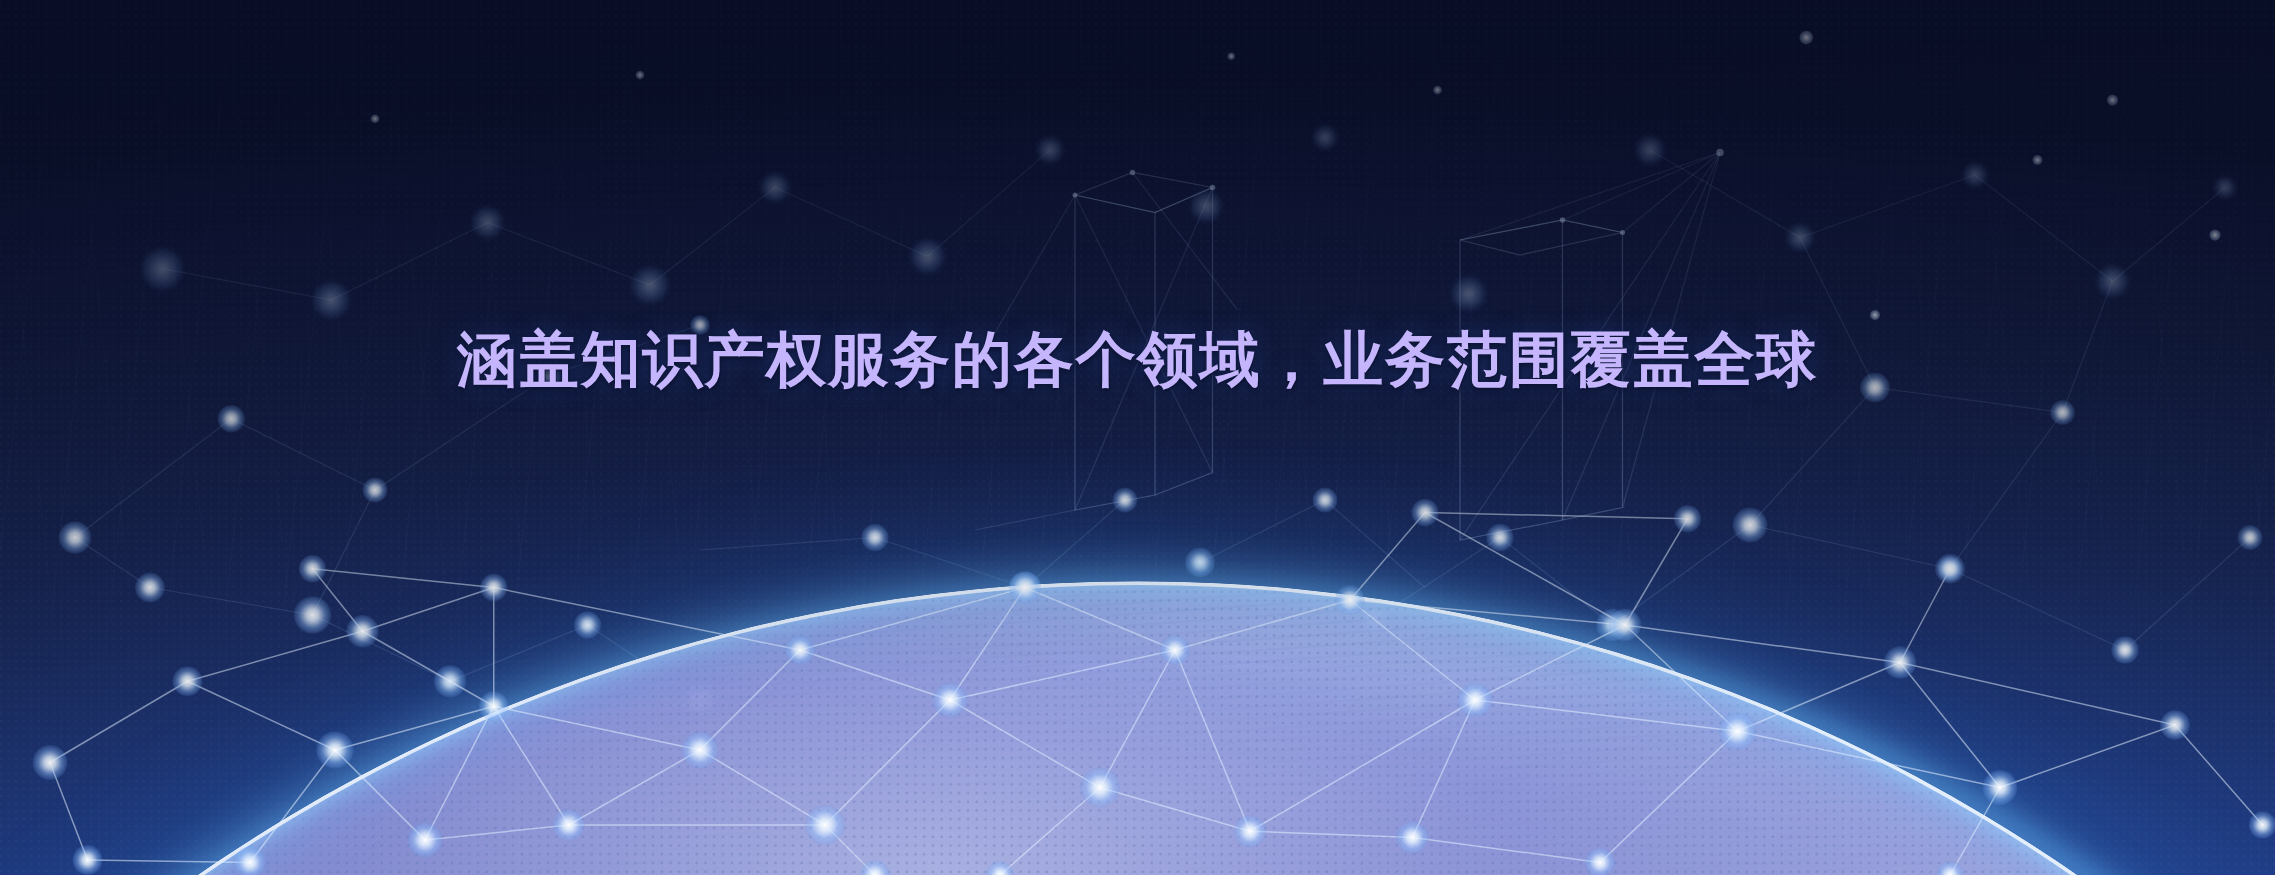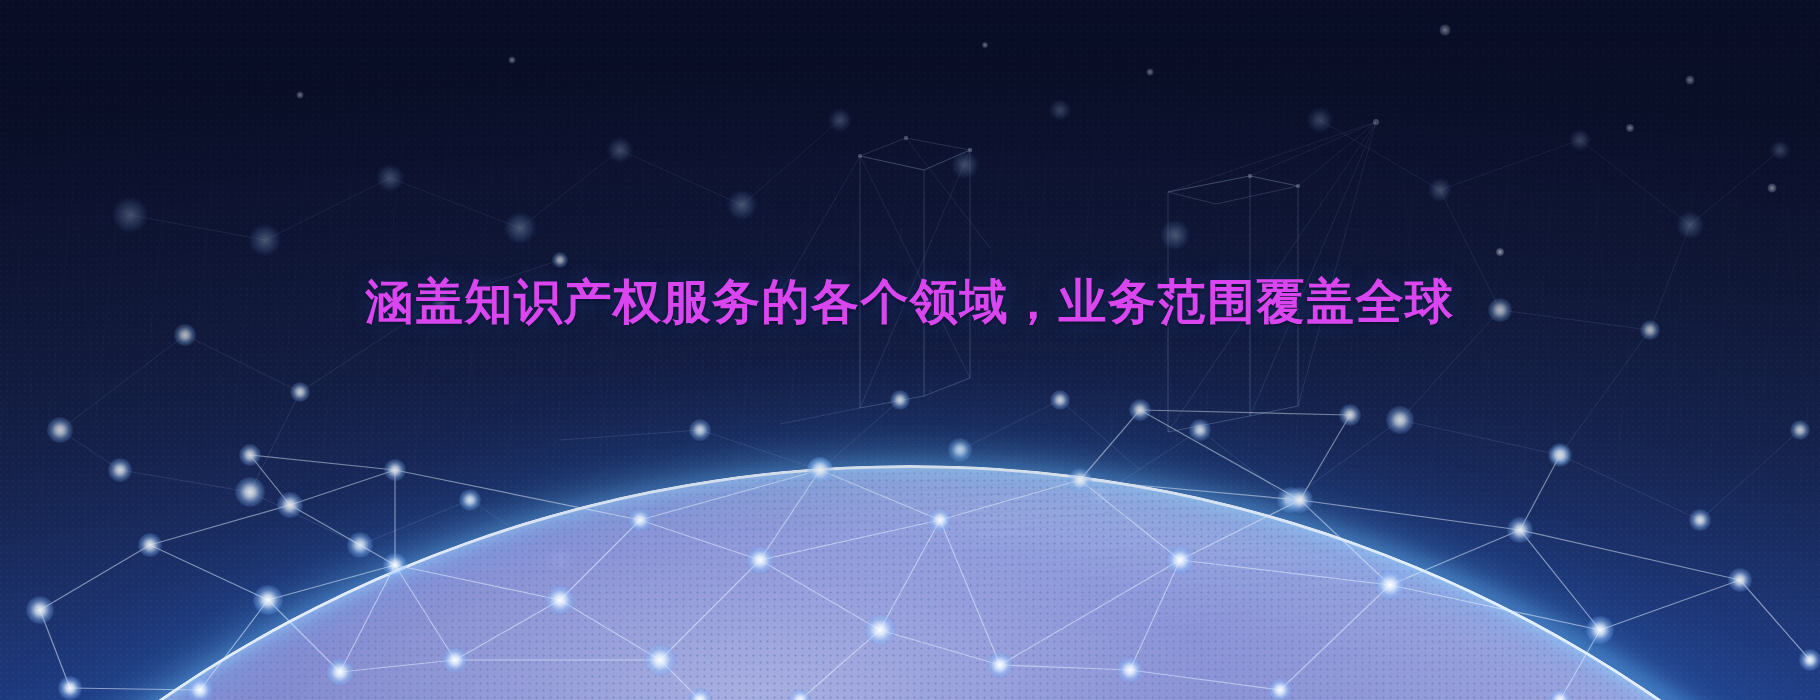--- a/index.html
+++ b/index.html
@@ -189,27 +189,27 @@
   
   .headline-row {
     position: absolute;
     left: 0; right: 0;
     top: 258px;
     text-align: center;
     z-index: 40;
   }
   .headline {
     display: inline-block;
-    margin: 13px;
+    margin: 0;
     font-family: "Liberation Serif", "DejaVu Serif", serif;
     font-size: 48px;
     font-weight: bold;
     line-height: 1.3;
     letter-spacing: 1.5px;
-    color: #d946ef;
+    color: #c4b5fd;
     text-shadow:
       0 2px 5px rgba(8,14,40,0.85),
       0 0 18px rgba(40,70,150,0.55),
       1px 1px 0 rgba(10,18,48,0.45);
     white-space: nowrap;
   }
 </style>
 </head>
 <body>
 

